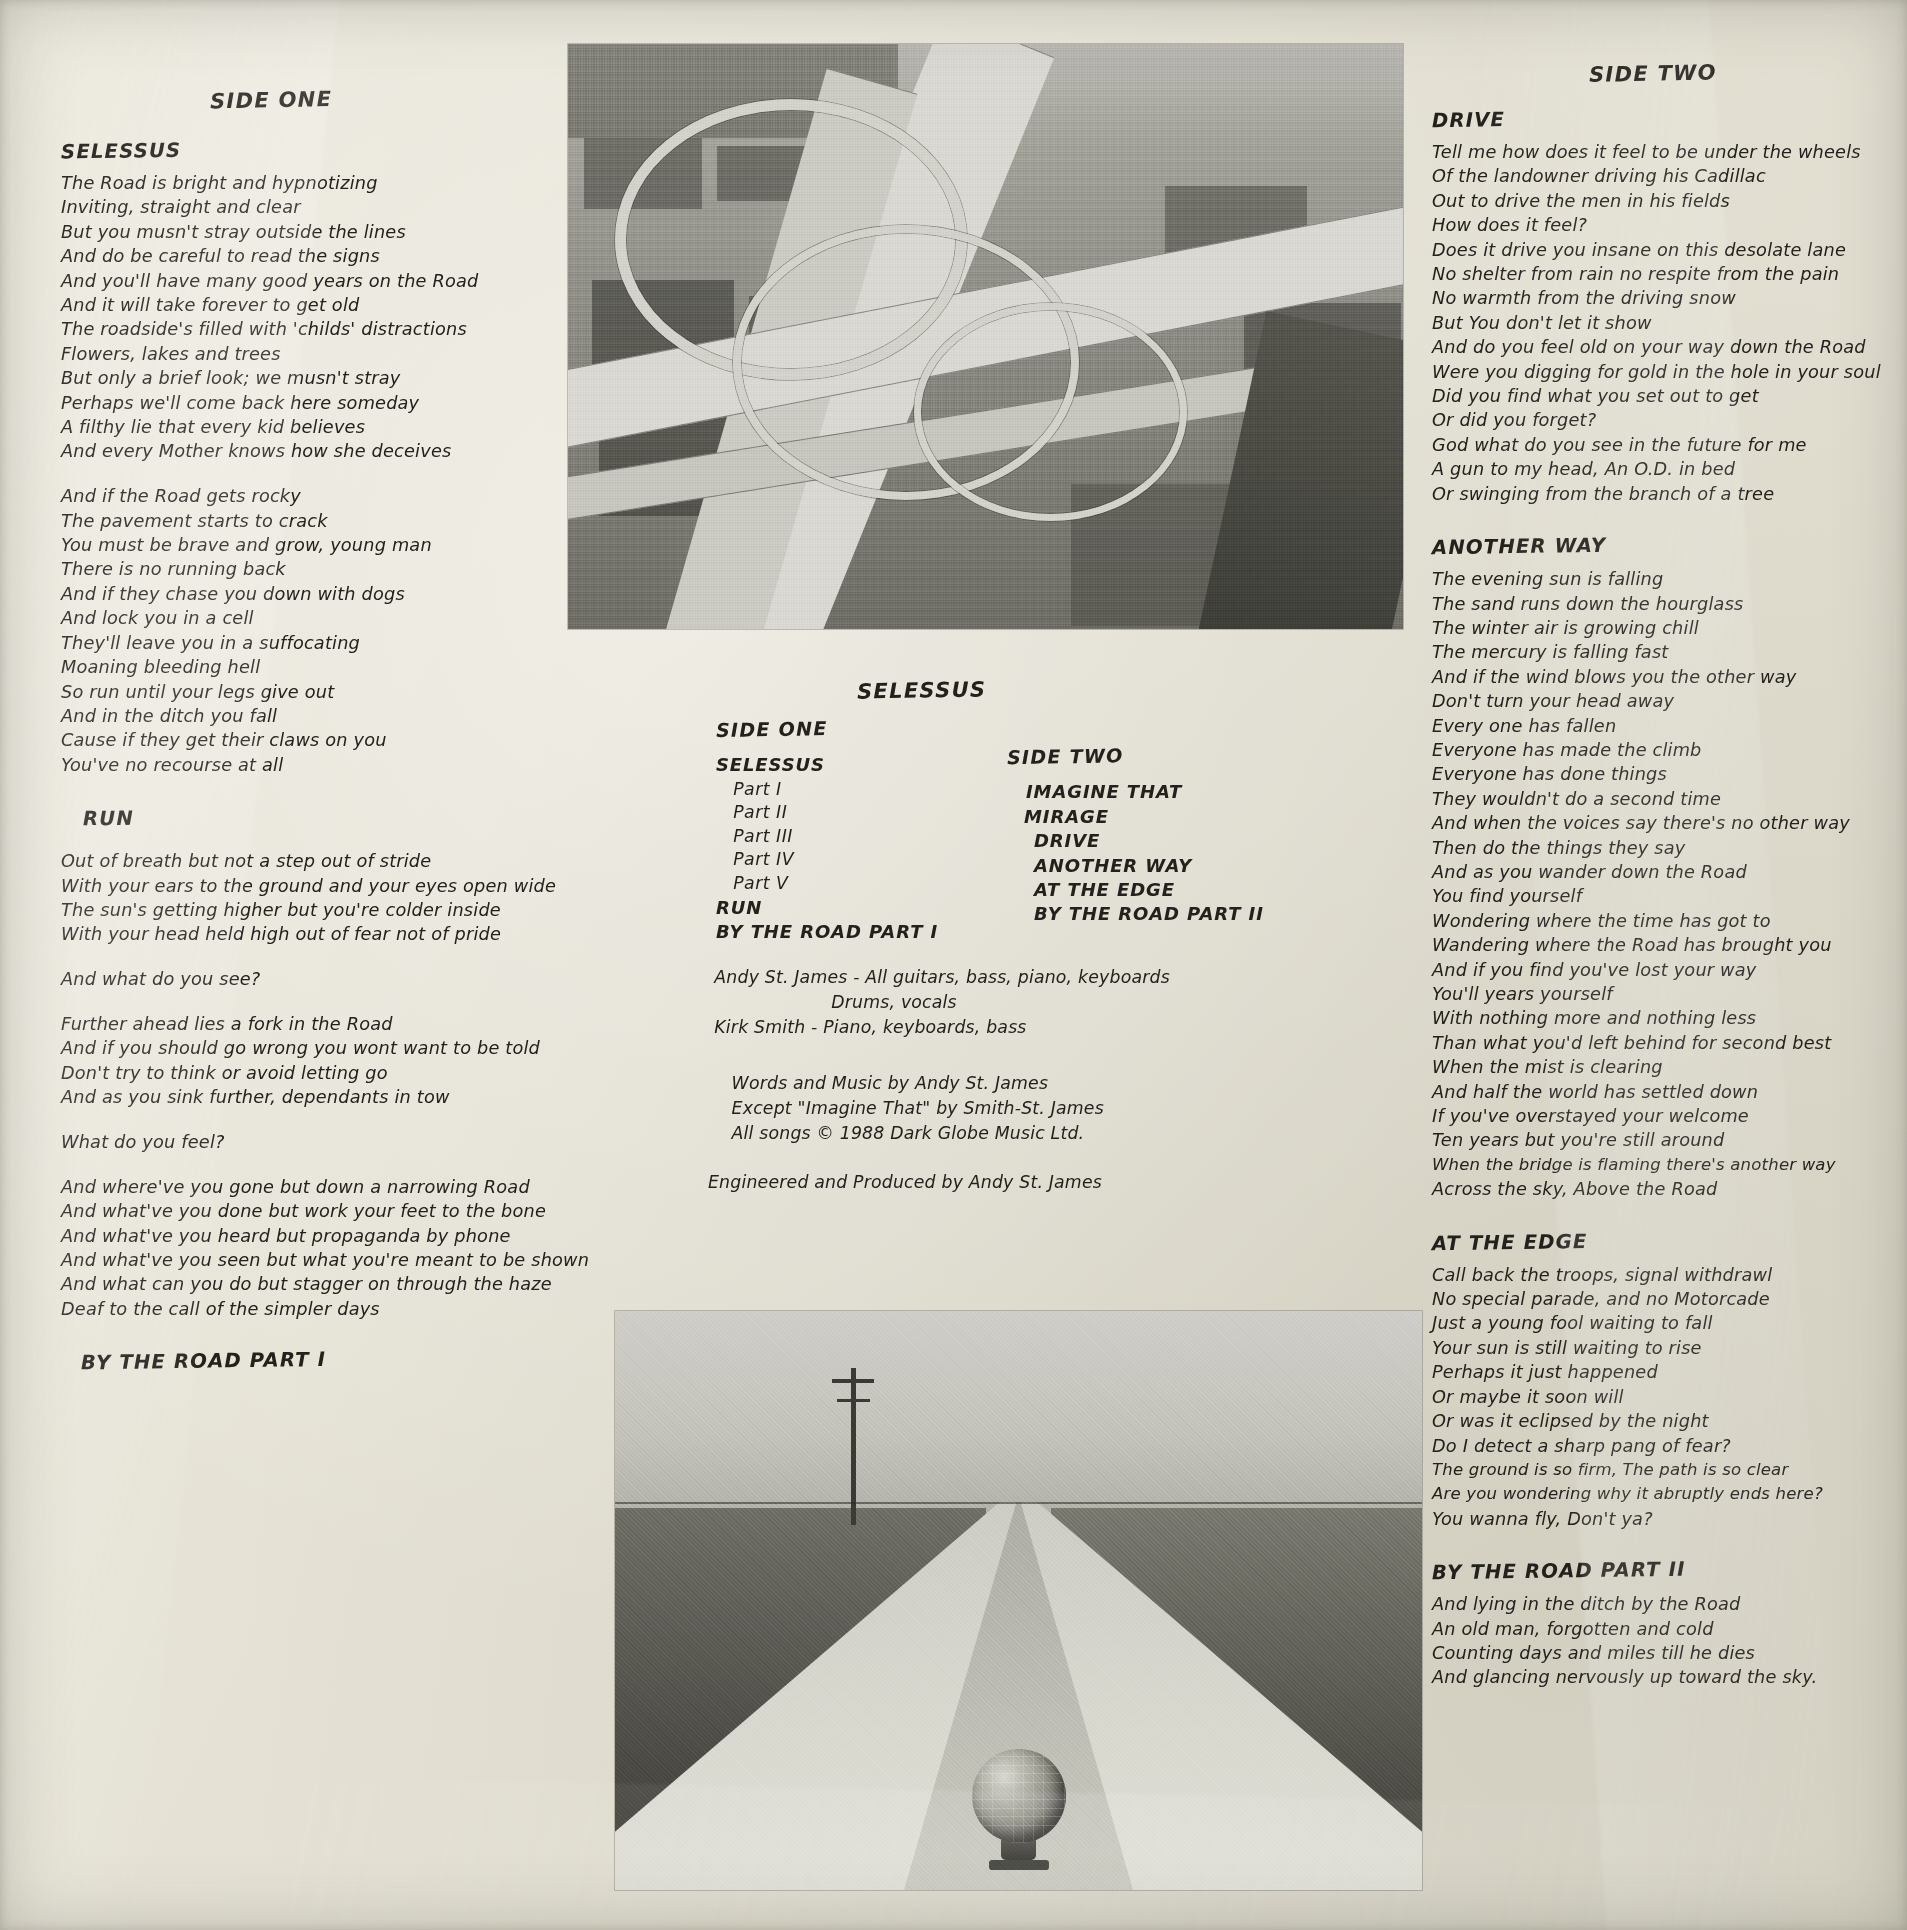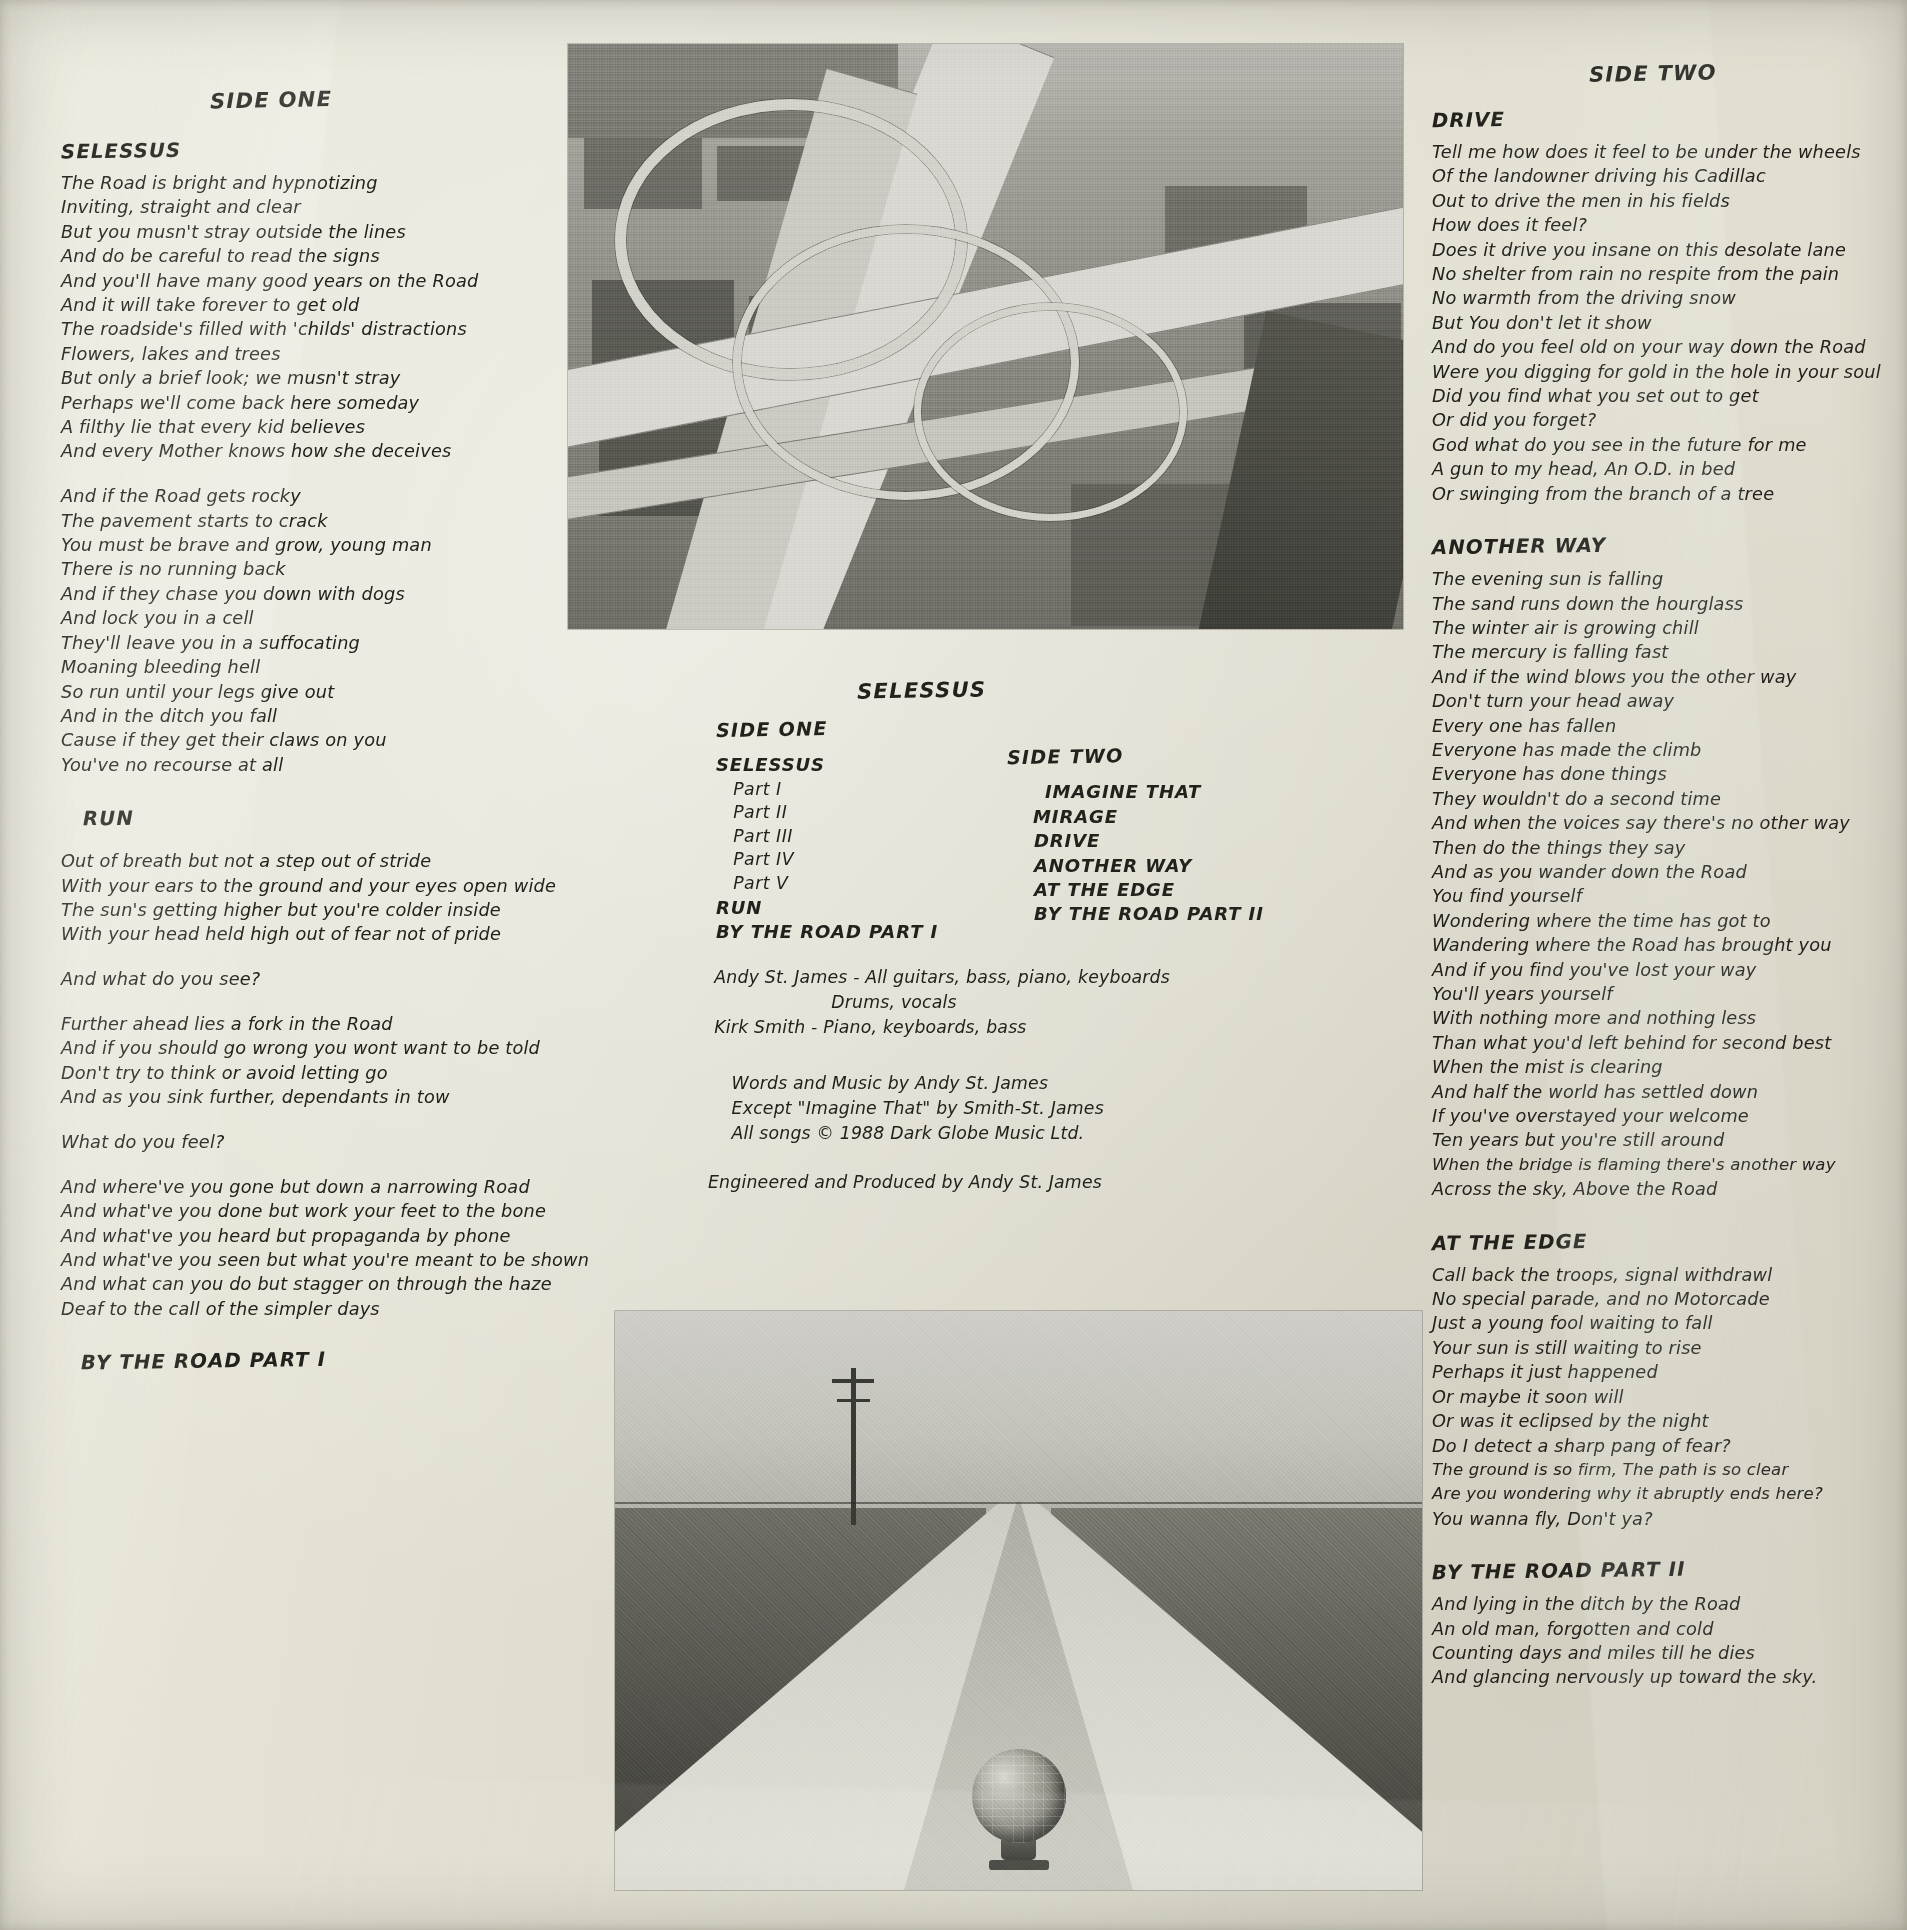--- a/index.html
+++ b/index.html
@@ -425,22 +425,22 @@
           <div class="track" style="margin-left:17.3px;">Part IV</div>
           <div class="track" style="margin-left:17.3px;">Part V</div>
           <div class="track-strong">RUN</div>
           <div class="track-strong">BY THE ROAD Part I</div>
         </div>
       </div>
 
       <div style="position:absolute; left:299px; top:27px; width:259px;">
         <div class="center-head" style="font-size:19px;">SIDE TWO</div>
         <div style="margin-top:14px;">
-          <div class="track-strong" style="margin-left:38px;">IMAGINE THAT</div>
-          <div class="track-strong" style="margin-left:26px;font-style:italic;">MIRAGE</div>
+          <div class="track-strong" style="margin-left:19px;">IMAGINE THAT</div>
+          <div class="track-strong" style="margin-left:17px;font-style:italic;">MIRAGE</div>
           <div class="track-strong" style="margin-left:27px;">DRIVE</div>
           <div class="track-strong" style="margin-left:27px;">ANOTHER WAY</div>
           <div class="track-strong" style="margin-left:27px;">AT THE EDGE</div>
           <div class="track-strong" style="margin-left:27px;">BY THE ROAD Part II</div>
         </div>
       </div>
     </div>
 
     <div style="margin-top:36px; margin-left:6.3px;">
       <div class="credit-line">Andy St. James - All guitars, bass, piano, keyboards</div>

